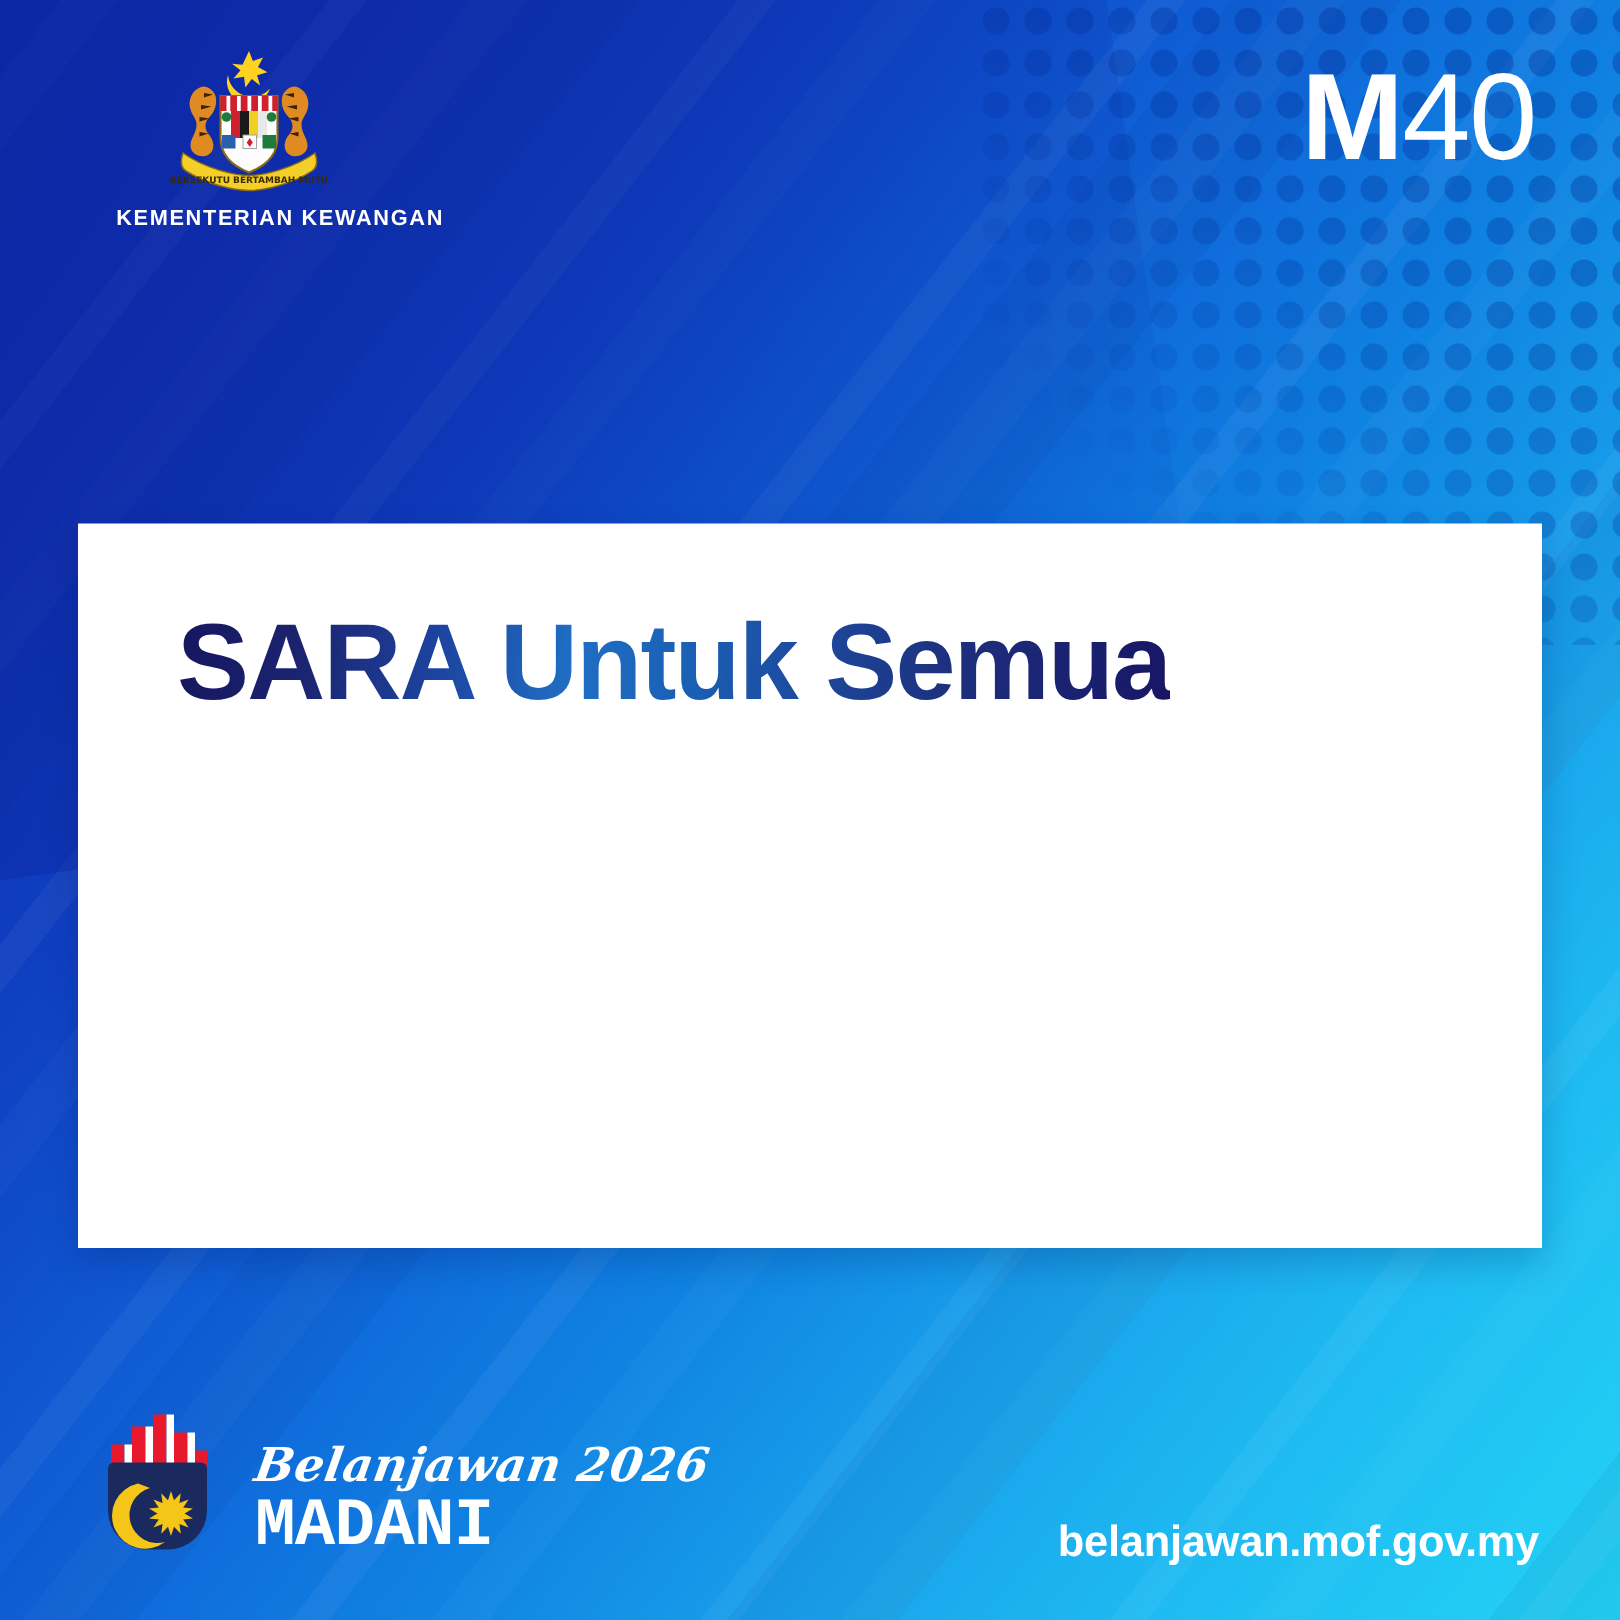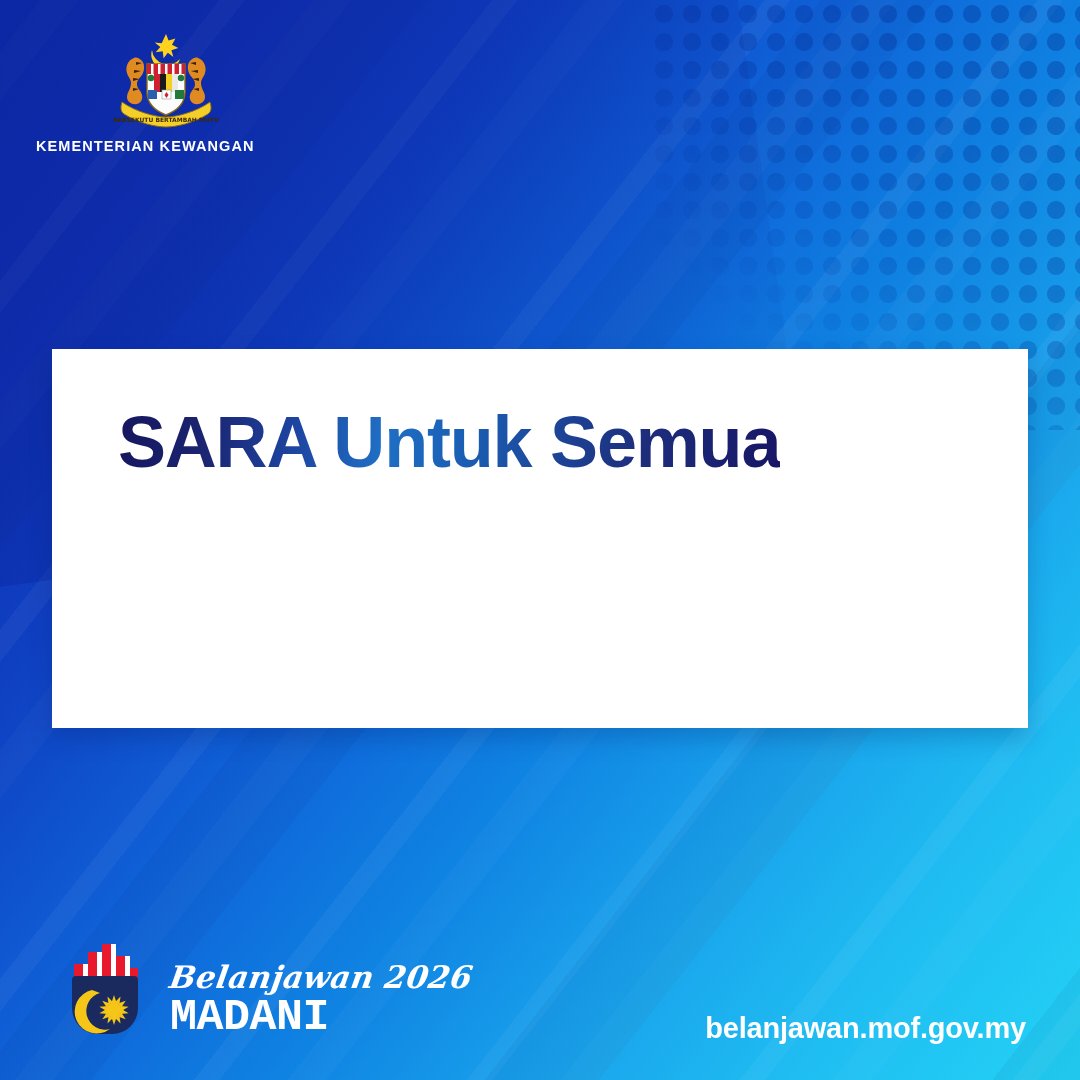--- a/index.html
+++ b/index.html
@@ -81,21 +81,21 @@
     background-size: 28px 28px;
     -webkit-mask-image: linear-gradient(225deg, rgba(0,0,0,1) 18%, rgba(0,0,0,0.75) 45%, rgba(0,0,0,0) 78%);
     mask-image: linear-gradient(225deg, rgba(0,0,0,1) 18%, rgba(0,0,0,0.75) 45%, rgba(0,0,0,0) 78%);
   }
 
   
   .crest-block {
     position: absolute;
     left: 36px; top: 28px;
     width: 260px;
-    text-align: left;
+    text-align: right;
   }
   .crest-block svg { display: block; margin: 0 auto; }
   .ministry-name {
     margin-top: 6px;
     color: #ffffff;
     font-size: 14.5px;
     font-weight: bold;
     letter-spacing: 1.1px;
     white-space: nowrap;
   }
@@ -109,21 +109,21 @@
     letter-spacing: -1px;
   }
   .m40 .m { font-weight: bold; }
   .m40 .n { font-weight: 300; }
 
   
   .card {
     position: absolute;
     left: 52px; top: 349px;
     width: 976px;
-    height: 379px;
+    height: 483px;
     background: #ffffff;
     box-shadow: 0 10px 22px rgba(0,25,90,0.22);
     box-sizing: border-box;
     padding: 56px 58px 0 66px;
   }
 
   .headline {
     font-size: 72px;
     font-weight: bold;
     line-height: 1.04;
@@ -243,20 +243,23 @@
         <path d="M66.5 64 l2 3 -2 3 -2 -3z" fill="#cf2030"></path>
         <rect x="75" y="62" width="9" height="9" fill="#1f7a3c"></rect>
 
         <path d="M22 74 c14 10 34 15 44 15 c10 0 30 -5 44 -15 c2 6 1 10 -2 12 c-14 9 -32 13 -42 13 c-10 0 -28 -4 -42 -13 c-3 -2 -4 -6 -2 -12z" fill="#f4cf2a" stroke="#8a6a16" stroke-width="1"></path>
         <text x="66" y="94" font-size="6" fill="#3a2a05" text-anchor="middle" font-family="DejaVu Sans, sans-serif" font-weight="bold">BERSEKUTU BERTAMBAH MUTU</text>
       </svg>
     </span>
     <div class="ministry-name">KEMENTERIAN KEWANGAN</div>
   </div>
 
+  <div class="m40">
+    <span class="m">M</span><span class="n">40</span>
+  </div>
 
   <div class="card">
     <h1 class="headline">SARA Untuk Semua</h1>
   </div>
 
   <div class="madani">
     <span class="madani-mark">
       <svg width="104" height="106" viewBox="0 0 104 106" aria-hidden="true">
 
         <g>

